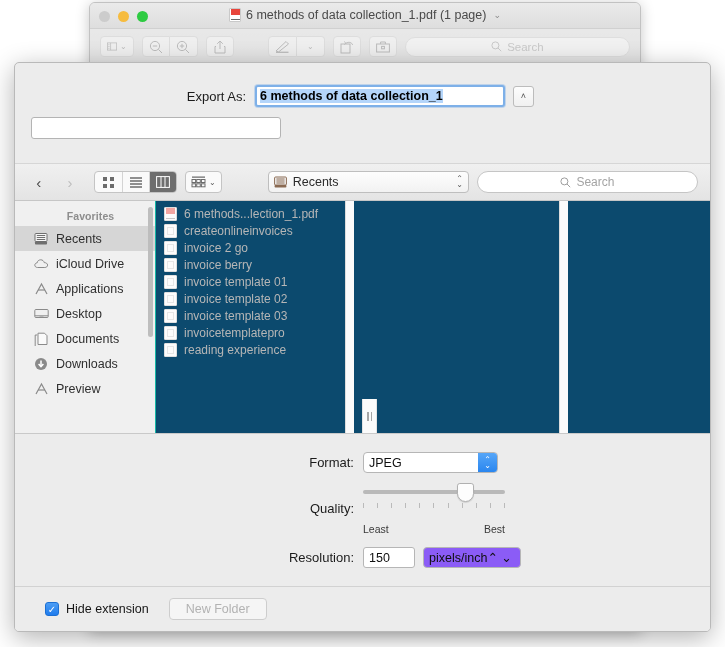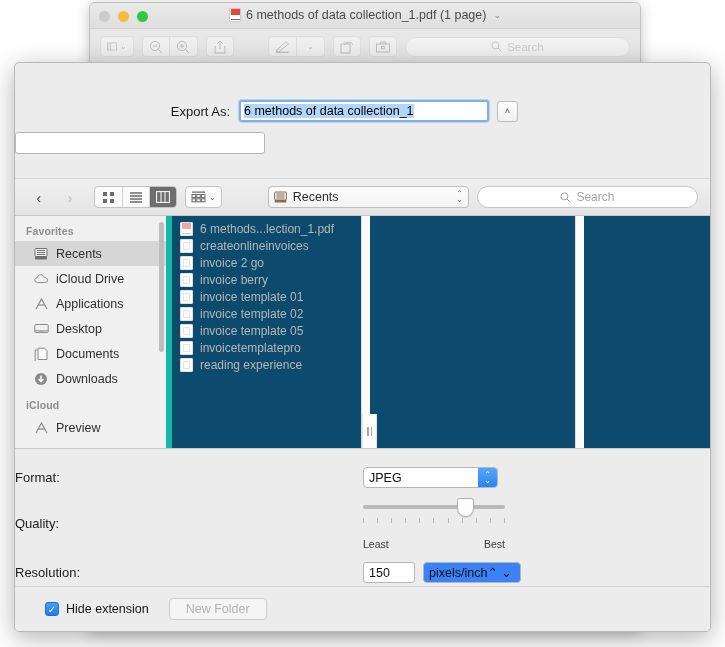--- a/index.html
+++ b/index.html
@@ -83,35 +83,36 @@
   .sheet {
     position: absolute; left: 14px; top: 62px; width: 697px; height: 570px;
     background: #ececec;
     border: 1px solid #b9b9b9;
     border-radius: 5px;
     box-shadow: 0 6px 26px rgba(0,0,0,0.30);
     overflow: hidden;
   }
 
   
-  .field-rows { padding: 22px 0 14px 0; margin-top: 15px; }
+  .field-rows { padding: 22px 0 14px 16px; }
   .frow { display: flex; align-items: center; margin-bottom: 10px; }
   .flabel {
     width: 224px; text-align: right; padding-right: 9px;
     font-size: 13px; color: #1c1c1c;
   }
   .ftext {
     width: 250px; height: 22px;
     background: #fff; border: 1px solid #b4b4b4; border-radius: 3px;
     font-size: 12.5px; color: #111; padding: 0 4px;
     display: flex; align-items: center;
   }
   .ftext.focused {
     border: 2px solid #7eb0e8; box-shadow: 0 0 0 1px rgba(126,176,232,0.4);
     padding: 0 3px;
+    font-weight: bold;
   }
   .sel-text { background: #b4d5fa; color: #000; }
   .collapse-btn {
     margin-left: 8px; width: 21px; height: 21px;
     background: linear-gradient(#fdfdfd,#f0f0f0);
     border: 1px solid #bcbcbc; border-radius: 3px;
     display: flex; align-items: center; justify-content: center;
     font-size: 9px; color: #555;
   }
 
@@ -157,22 +158,22 @@
   .nav-search {
     margin-left: auto; width: 228px; height: 22px;
     background: #fff; border: 1px solid #c5c5c5; border-radius: 11px;
     display: flex; align-items: center; justify-content: center; gap: 5px;
     font-size: 12px; color: #a4a4a4;
   }
 
   
   .browser { display: flex; height: 232px; background: #fff; position: relative; }
   .sidebar {
-    width: 157px; background: #f0f0f0; border-right: 6px solid #14b8a6;
-    position: relative; overflow: hidden; padding-top: 6px;
+    width: 141px; background: #f0f0f0; border-right: 1px solid #14b8a6;
+    position: relative; overflow: hidden; padding-top: 6px; text-align: center;
   }
   .sb-head {
     font-size: 10.5px; color: #8d8d8d; font-weight: bold;
     padding: 3px 0 4px 11px; letter-spacing: 0.1px;
   }
   .sb-item {
     height: 25px; display: flex; align-items: center; gap: 7px;
     padding-left: 18px; font-size: 12.5px; color: #2f2f2f;
   }
   .sb-item.sel { background: #d6d6d6; }
@@ -213,21 +214,21 @@
     display: flex; align-items: center; justify-content: center; gap: 2px;
   }
   .rh-bar { width: 1.5px; height: 9px; background: #a6a6a6; }
 
   
   .options {
     background: #ececec; border-top: 1px solid #c9c9c9;
     height: 157px; position: relative;
   }
   .orow { display: flex; align-items: center; margin-bottom: 8px; }
-  .olabel { width: 348px; padding-right: 9px; font-size: 13px; color: #1b1b1b; }
+  .olabel { width: 348px; text-align: right; padding-right: 9px; font-size: 13px; color: #1b1b1b; }
   .popup {
     width: 135px; height: 21px; background: #fff;
     border: 1px solid #b6b6b6; border-radius: 4px;
     display: flex; align-items: center; padding: 0 5px;
     font-size: 12.5px; color: #0f0f0f; position: relative;
   }
   .popup .blue {
     position: absolute; right: 0; top: 0; bottom: 0; width: 19px;
     background: linear-gradient(#56a6f8,#2a86ef);
     border-radius: 0 3px 3px 0;
@@ -251,21 +252,21 @@
     display: flex; justify-content: space-between; width: 142px;
     font-size: 10.5px; color: #3a3a3a; margin-top: 4px;
   }
   .num-field {
     width: 52px; height: 21px; background: #fff;
     border: 1px solid #b6b6b6; border-radius: 3px;
     display: flex; align-items: center; padding: 0 5px;
     font-size: 12.5px; color: #0f0f0f;
   }
   .unit-popup {
-    margin-left: 8px; width: 98px; height: 21px; background: #3b82f6;
+    margin-left: 8px; width: 98px; height: 21px; background: #8b5cf6;
     border: 1px solid #b6b6b6; border-radius: 4px;
     display: flex; align-items: center; padding: 0 5px;
     font-size: 12.5px; color: #0f0f0f; position: relative;
   }
 
   
   .footer {
     position: absolute; left: 0; right: 0; bottom: 0; height: 45px;
     background: #ececec; border-top: 1px solid #d2d2d2;
     display: flex; align-items: center; padding: 0 0 0 30px; gap: 20px;
@@ -545,21 +546,20 @@
           <span class="sb-ico">
             <svg width="14" height="14" viewBox="0 0 14 14">
               <circle cx="7" cy="7" r="6" fill="#8a8a8a"></circle>
               <path d="M7 3.4 L7 9.2" stroke="#fff" stroke-width="1.5"></path>
               <path d="M4.6 7 L7 9.6 L9.4 7" fill="none" stroke="#fff" stroke-width="1.5"></path>
             </svg>
           </span>
           <span>Downloads</span>
         </div>
 
-        <div class="sb-head" style="padding-top:8px">iCloud</div>
         <div class="sb-item">
           <span class="sb-ico">
             <svg width="15" height="14" viewBox="0 0 15 14">
               <path d="M2 12 L7.5 2 L13 12" fill="none" stroke="#8a8a8a" stroke-width="1.2"></path>
               <line x1="4.2" y1="8" x2="10.8" y2="8" stroke="#8a8a8a" stroke-width="1.2"></line>
             </svg>
           </span>
           <span>Preview</span>
         </div>
 
@@ -586,21 +586,21 @@
         <div class="frow-item">
           <span class="f-ico img"></span>
           <span>invoice template 01</span>
         </div>
         <div class="frow-item">
           <span class="f-ico img"></span>
           <span>invoice template 02</span>
         </div>
         <div class="frow-item">
           <span class="f-ico img"></span>
-          <span>invoice template 05</span>
+          <span>invoice template 03</span>
         </div>
         <div class="frow-item">
           <span class="f-ico img"></span>
           <span>invoicetemplatepro</span>
         </div>
         <div class="frow-item">
           <span class="f-ico img"></span>
           <span>reading experience</span>
         </div>
       </div>

